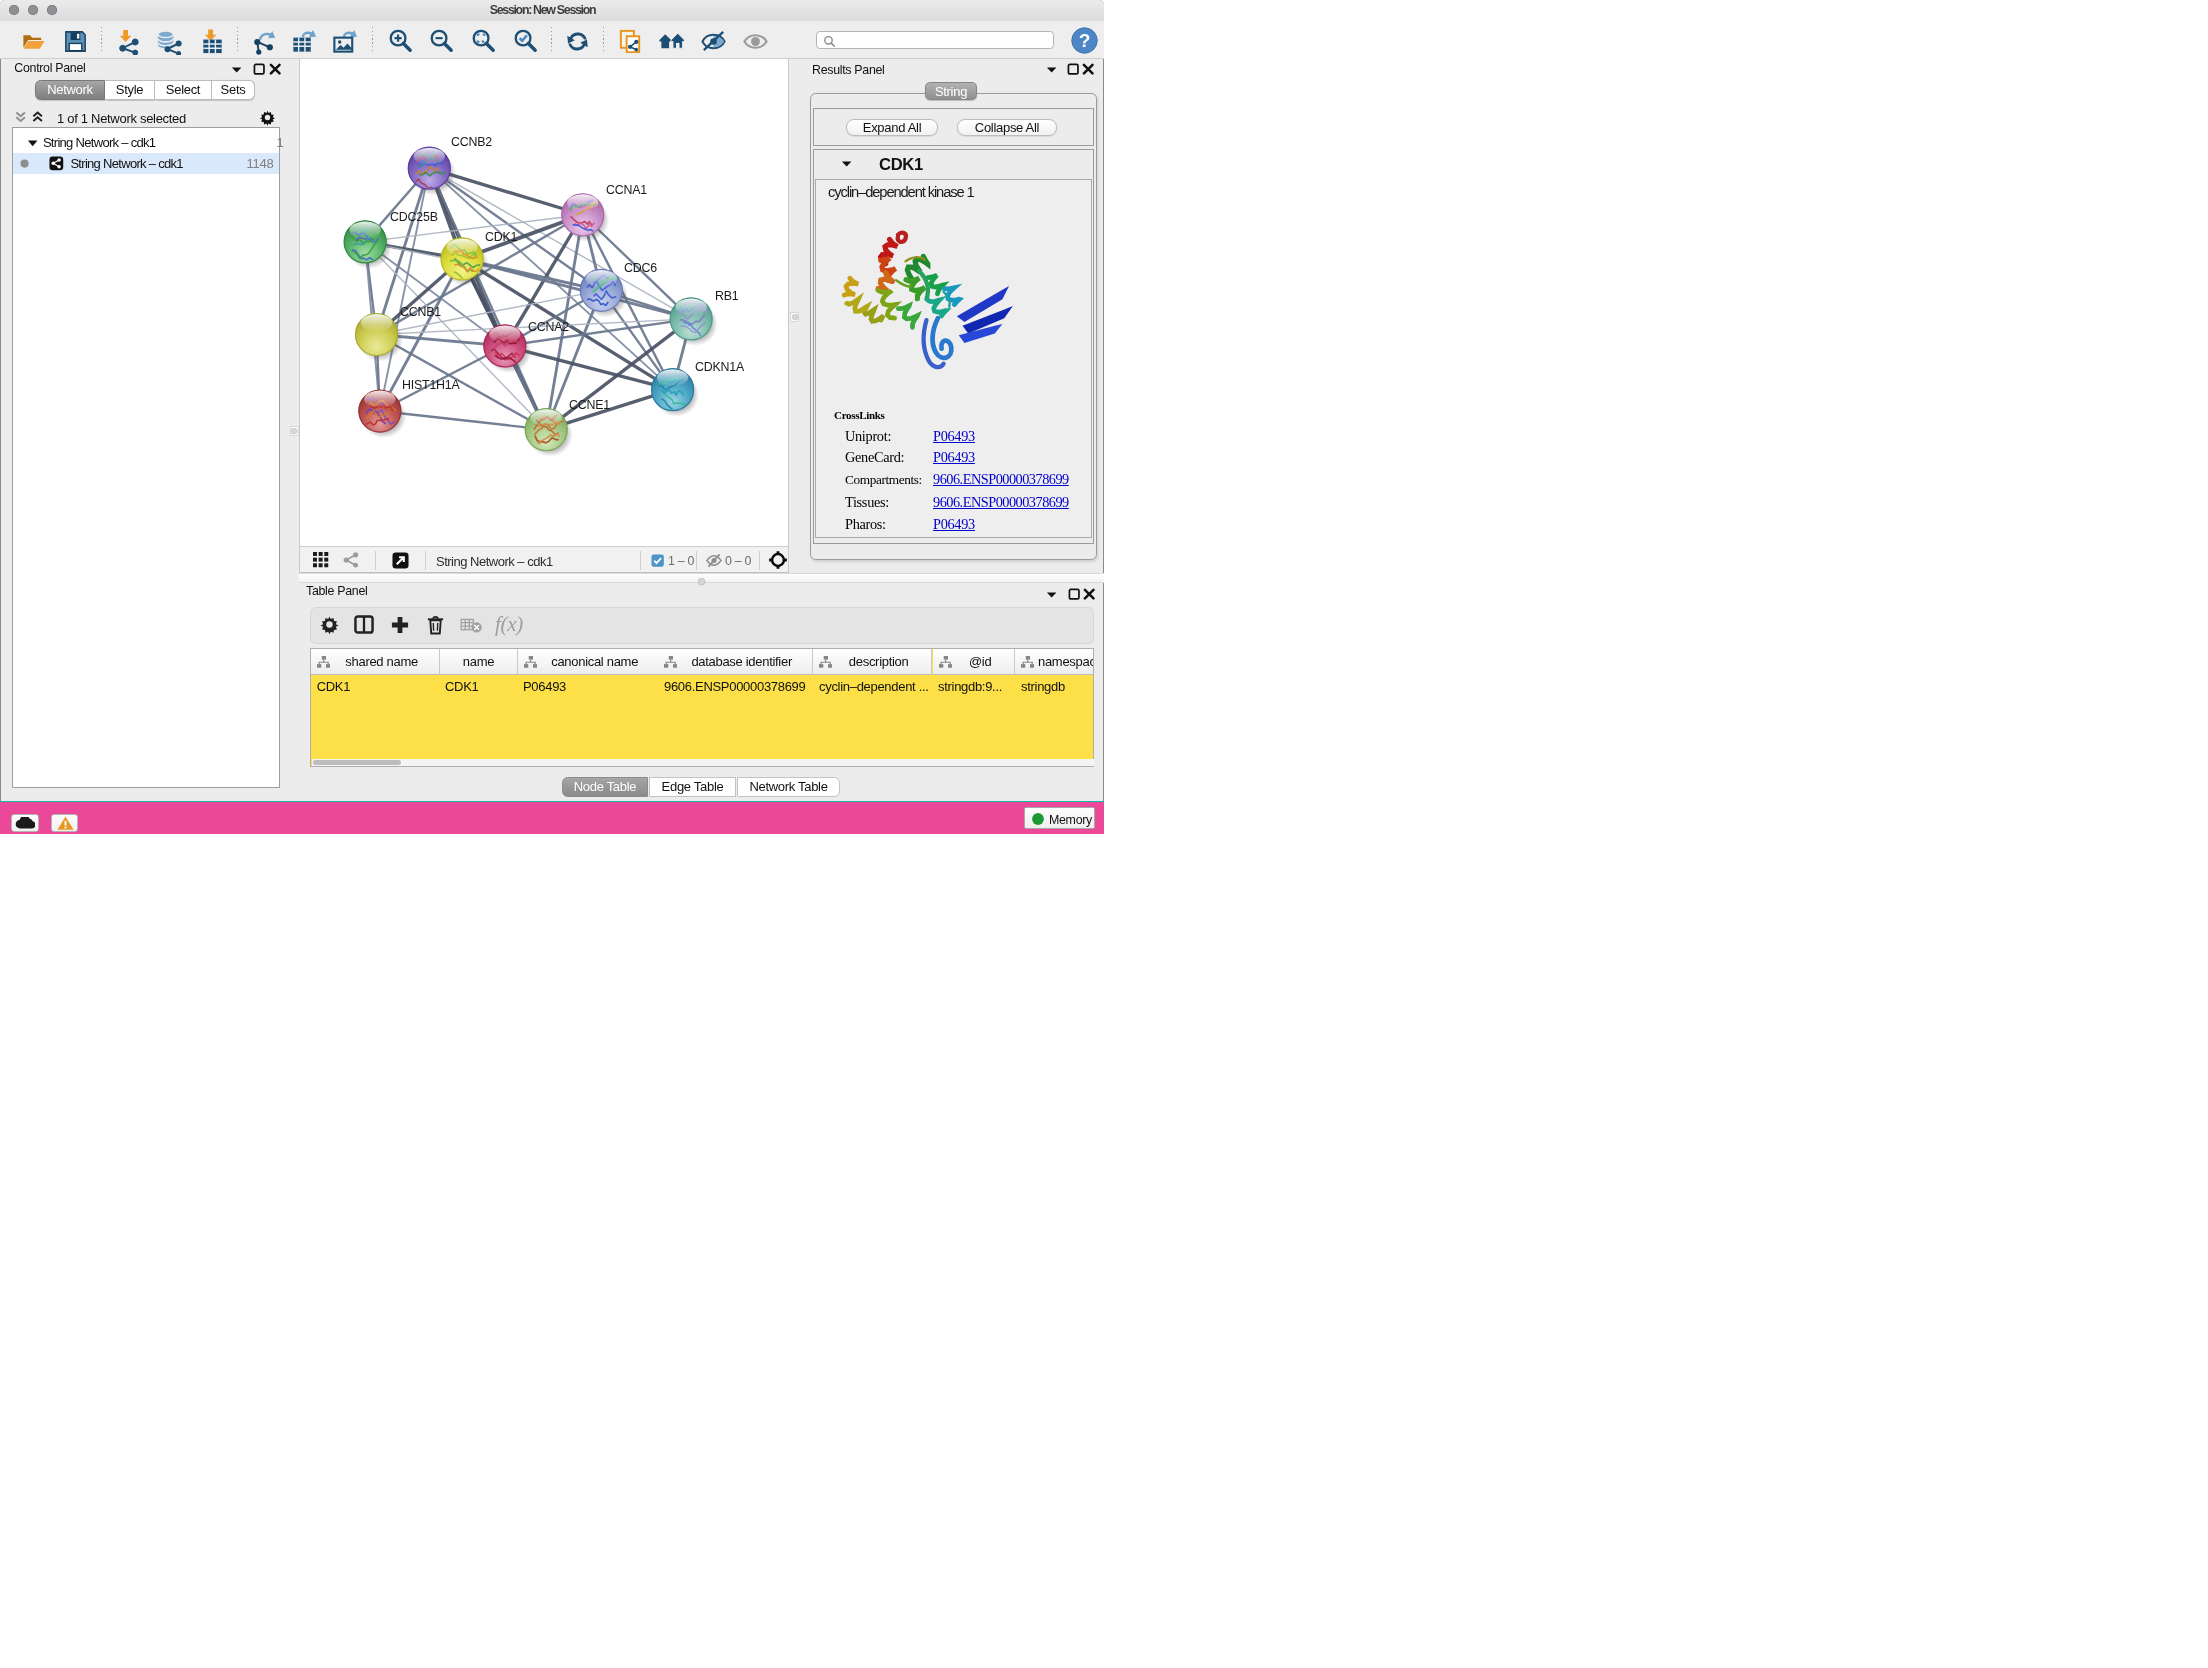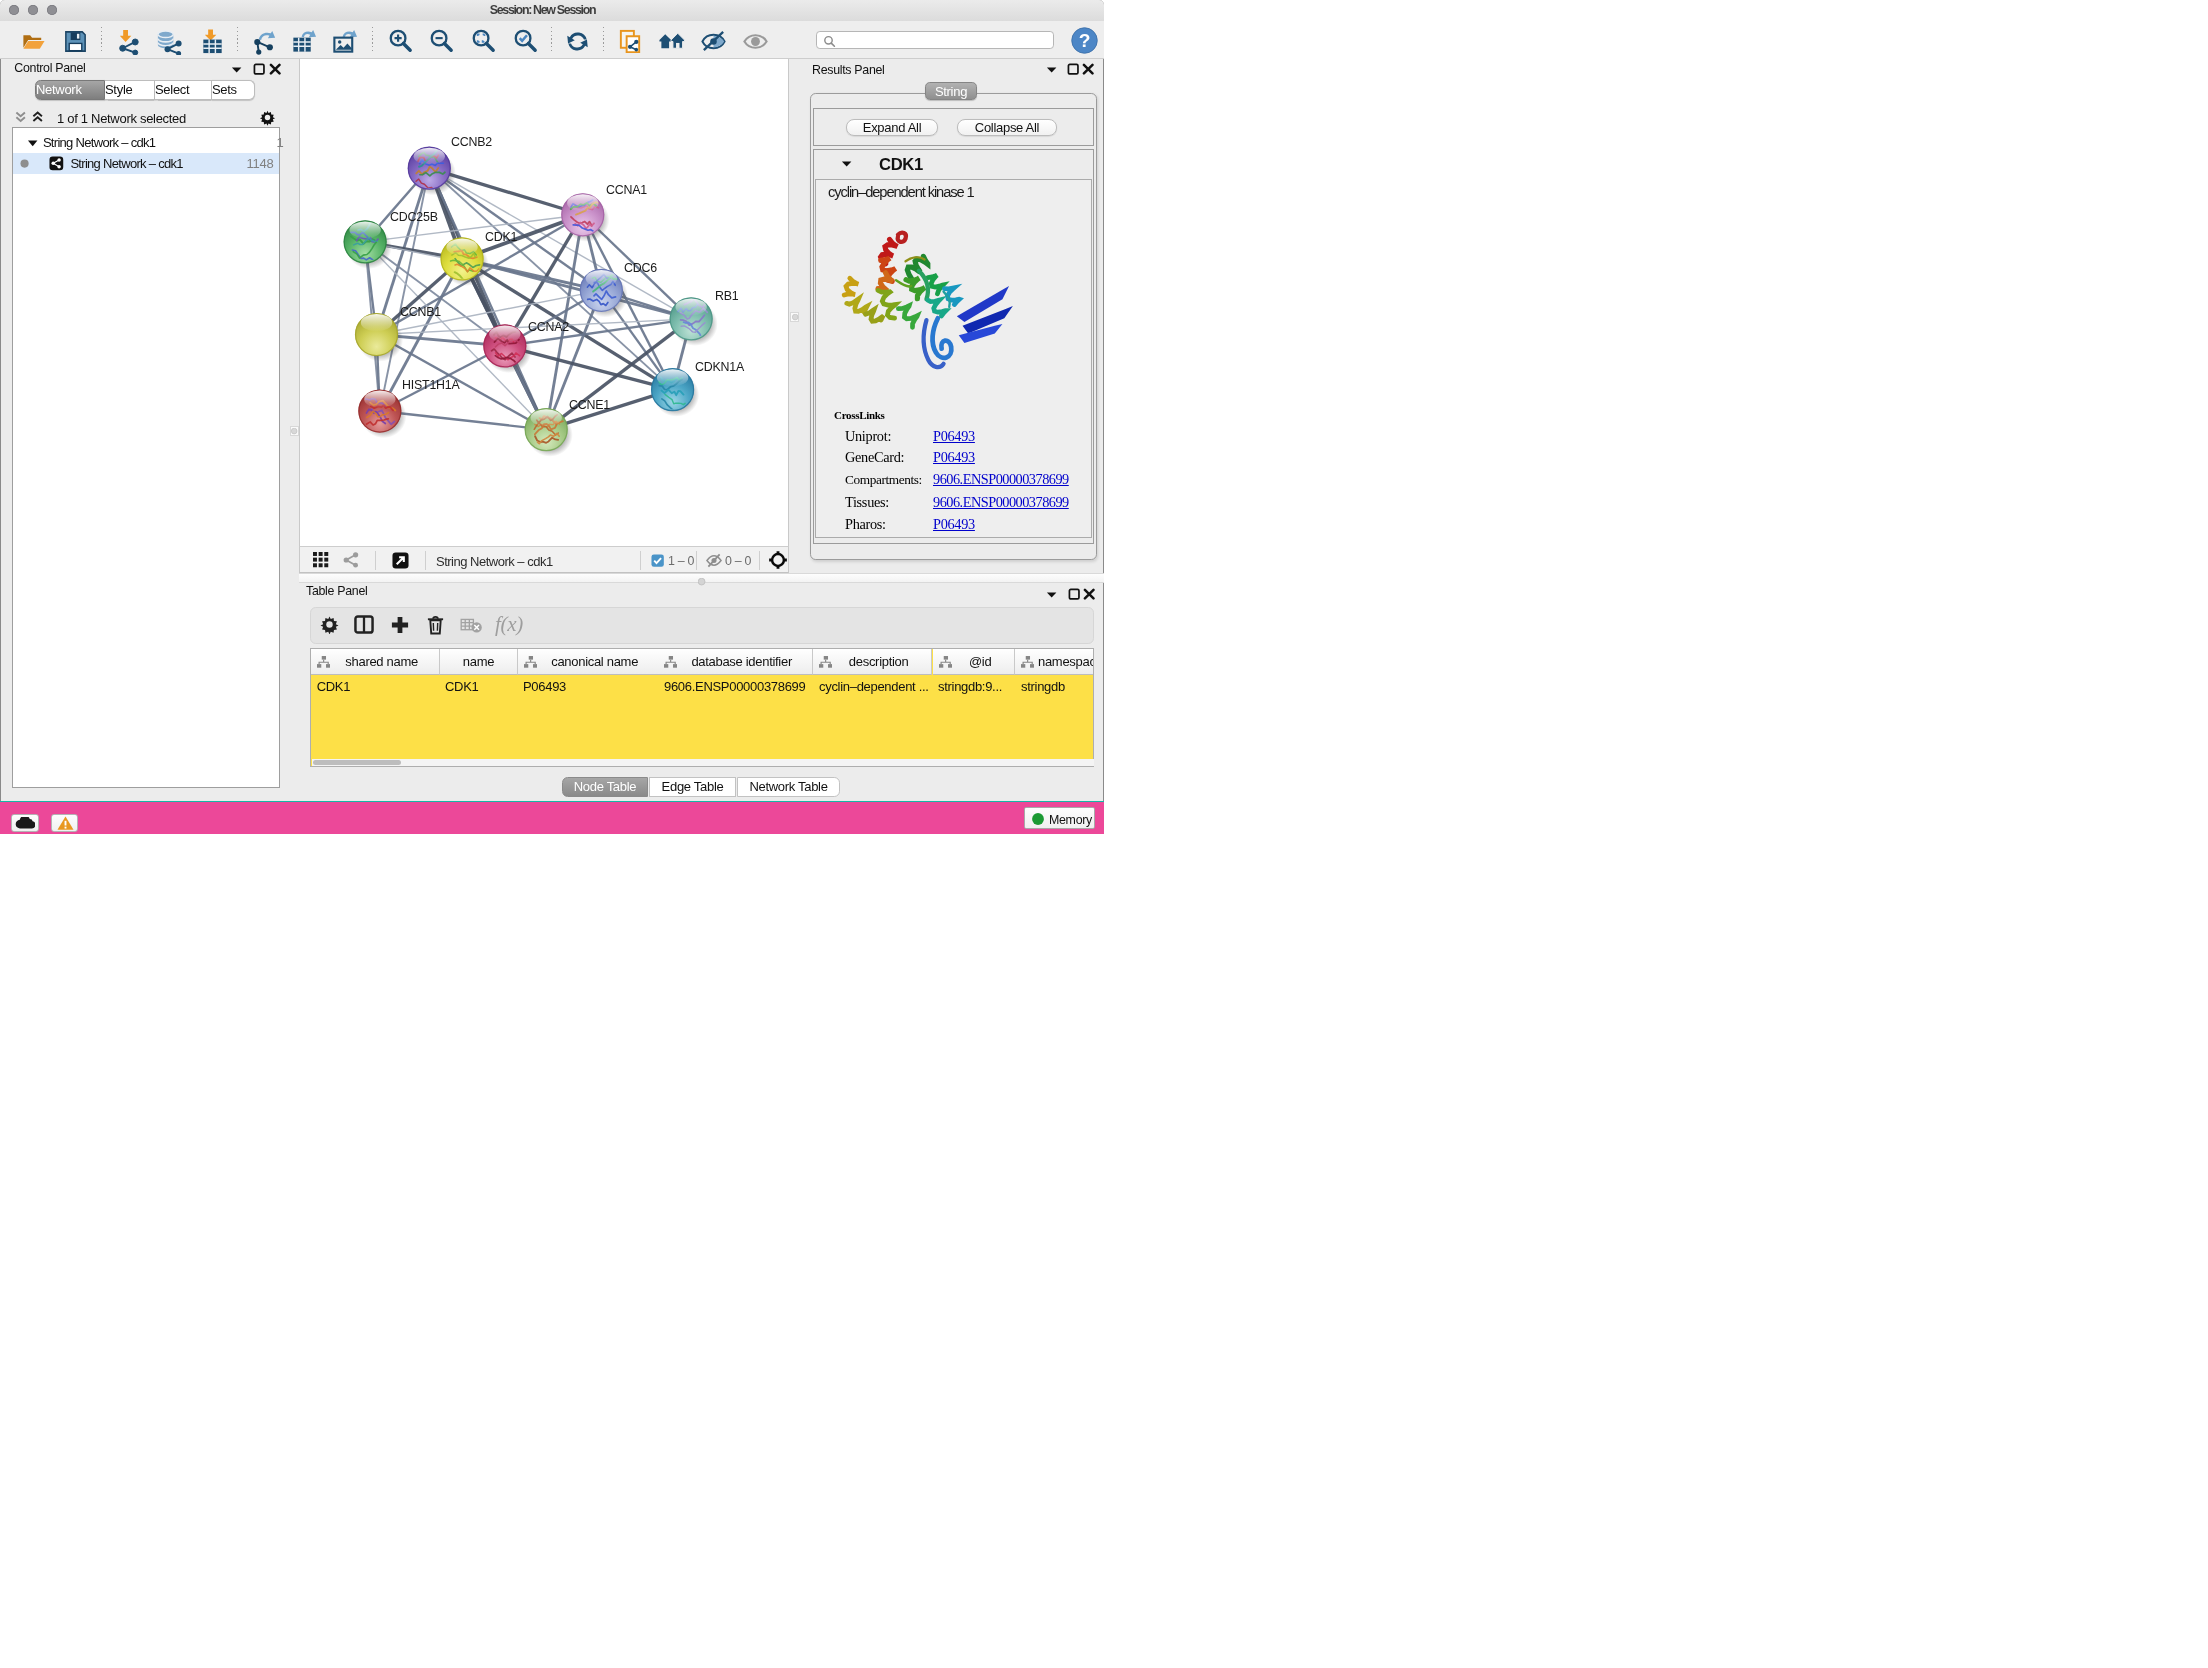--- a/index.html
+++ b/index.html
@@ -13,21 +13,21 @@
 
 #toolbar{position:absolute;left:0;top:21px;width:1104px;height:38px;background:#eeeeee;border-bottom:1px solid #cdcdcd}
 .tbsep{position:absolute;top:5.7px;height:27px;width:1.4px;background-image:repeating-linear-gradient(to bottom,#9b9b9b 0,#9b9b9b 1.4px,transparent 1.4px,transparent 3.8px)}
 .tbi{position:absolute;top:6.7px;width:27px;height:27px}
 #searchbox{position:absolute;left:816px;top:10px;width:238px;height:17.6px;background:#fff;border:1px solid #b6b6b6;border-radius:3.8px}
 
 .ptitle{position:absolute;font-size:12.4px;color:#111}
 .pico{position:absolute}
 
 #ctltabs{position:absolute;left:35px;top:80px;width:221px;height:20px}
-.seg{position:absolute;top:0;height:20px;border:1px solid #bdbdbd;background:#fff;font-size:13px;color:#111;text-align:left;line-height:18.5px;box-shadow:0 0.5px 1px rgba(0,0,0,.18)}
+.seg{position:absolute;top:0;height:20px;border:1px solid #bdbdbd;background:#fff;font-size:13px;color:#111;text-align:center;line-height:18.5px;box-shadow:0 0.5px 1px rgba(0,0,0,.18)}
 .seg.sel{background:linear-gradient(#a6a6a6,#7e7e7e);color:#fff;border-color:#787878}
 #treebox{position:absolute;left:12.4px;top:127px;width:268px;height:661px;background:#fff;border:1px solid #9e9e9e}
 #selrow{position:absolute;left:0;top:25px;width:100%;height:21px;background:#d9e8fa}
 
 #netcanvas{position:absolute;left:299px;top:59px;width:490px;height:487px;background:#fff;border-left:1px solid #c9c9c9;border-right:1px solid #c9c9c9}
 #netbar{position:absolute;left:299px;top:546px;width:490px;height:27px;background:#f1f1f1;border-left:1px solid #c9c9c9;border-right:1px solid #c9c9c9;border-top:1px solid #cdcdcd;border-bottom:1px solid #c2c2c2}
 .nlabel{position:absolute;font-size:12.4px;color:#1b1b1b;letter-spacing:-0.2px}
 .nbsep{position:absolute;top:3.8px;height:19px;width:0;border-left:1px solid #cfcfcf}
 
 #vsplit{position:absolute;left:299px;top:573px;width:805px;height:10.4px;background:linear-gradient(#fdfdfd,#f3f3f3);border-top:1px solid #d9d9d9;border-bottom:1px solid #d9d9d9}

